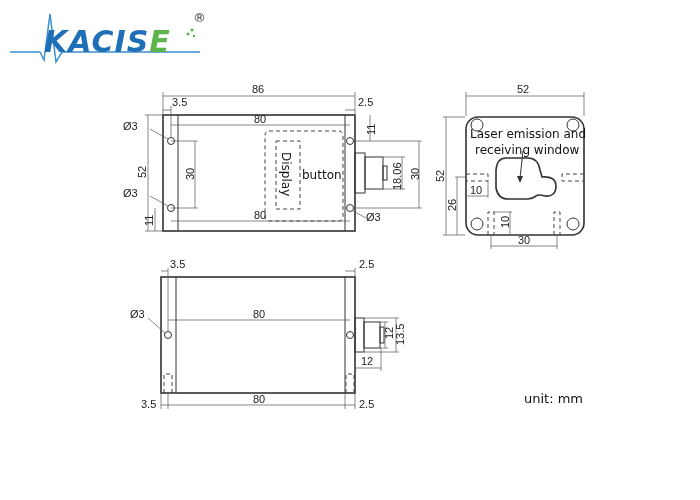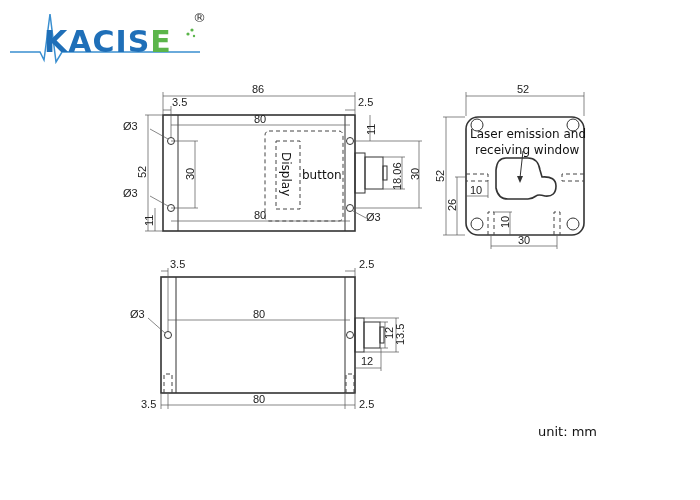--- a/index.html
+++ b/index.html
@@ -4,22 +4,22 @@
 <style>
   html, body { margin:0; padding:0; background:#ffffff; }
   body { width:700px; height:500px; position:relative; overflow:hidden; font-family:"Liberation Sans", sans-serif; }
   svg { position:absolute; left:0; top:0; }
   .ln { stroke:#333; stroke-width:1; fill:none; }
   .thick { stroke:#333; stroke-width:1.6; fill:none; }
   .dim { stroke:#555; stroke-width:0.7; fill:none; }
   .dash { stroke:#444; stroke-width:1; fill:none; stroke-dasharray:4 3; }
   .t { font-family:"Liberation Sans", sans-serif; font-size:11px; fill:#222; }
   .tl { font-family:"DejaVu Sans", sans-serif; font-size:12px; fill:#111; }
-  .unit { position:absolute; left:538px; top:391px; font-family:"DejaVu Sans", sans-serif; font-size:13px; color:#111;margin-top:33px; }
-  .logo { position:absolute; left:44px; top:24px; font-family:"DejaVu Sans", sans-serif; font-weight:bold; font-size:30px; color:#1f6fb8; letter-spacing:1px; }
+  .unit { position:absolute; left:524px; top:391px; font-family:"DejaVu Sans", sans-serif; font-size:13px; color:#111; }
+  .logo { position:absolute; left:44px; top:24px; font-family:"DejaVu Sans", sans-serif; font-weight:bold; font-style:italic; font-size:30px; color:#1f6fb8; letter-spacing:1px; }
   .logo .e { color:#5bb54a; }
   .reg { position:absolute; left:193px; top:10px; font-family:"DejaVu Sans", sans-serif; font-size:13px; color:#333; }
 </style>
 </head>
 <body>
 
 <div>
   <svg width="220" height="80">
     <polyline points="10,52 40,52 44,60 50,14 56,62 62,52 200,52" fill="none" stroke="#3a8fd0" stroke-width="1.5"></polyline>
     <circle cx="188" cy="34" r="1.6" fill="#5bb54a"></circle>

